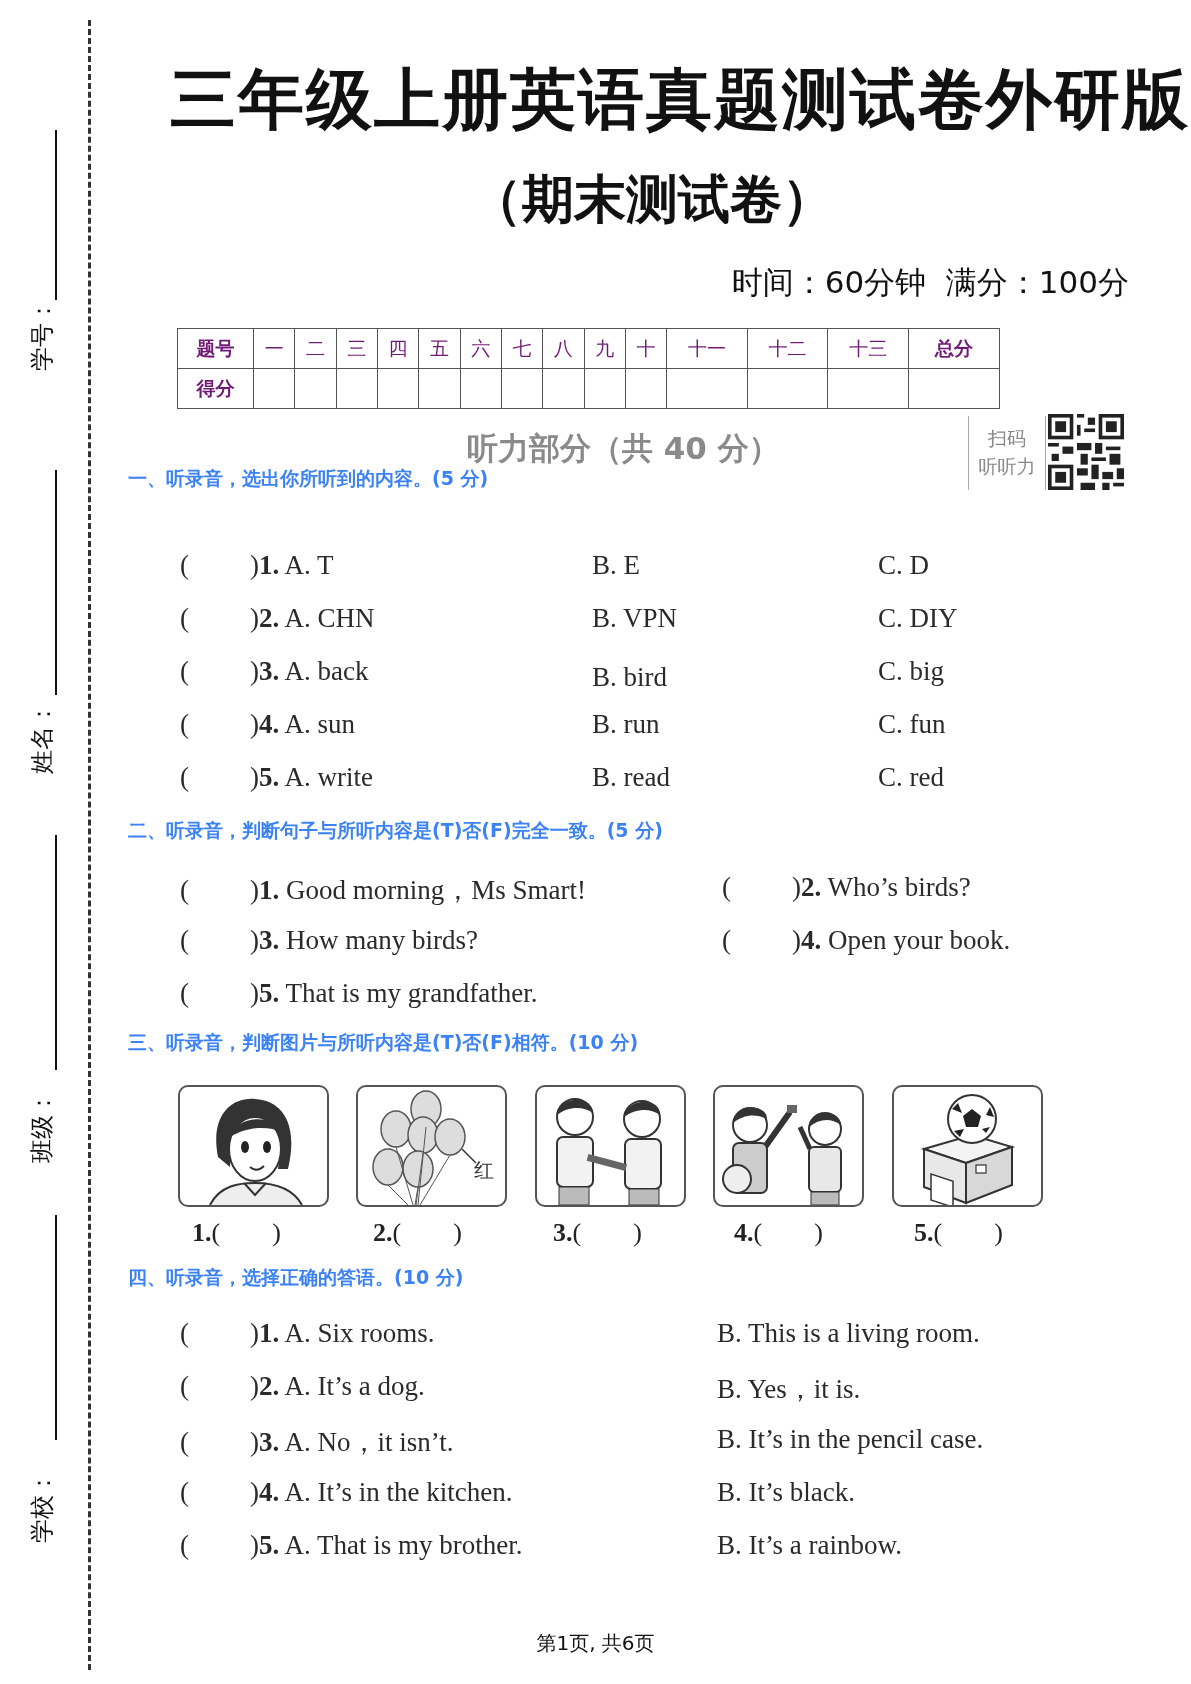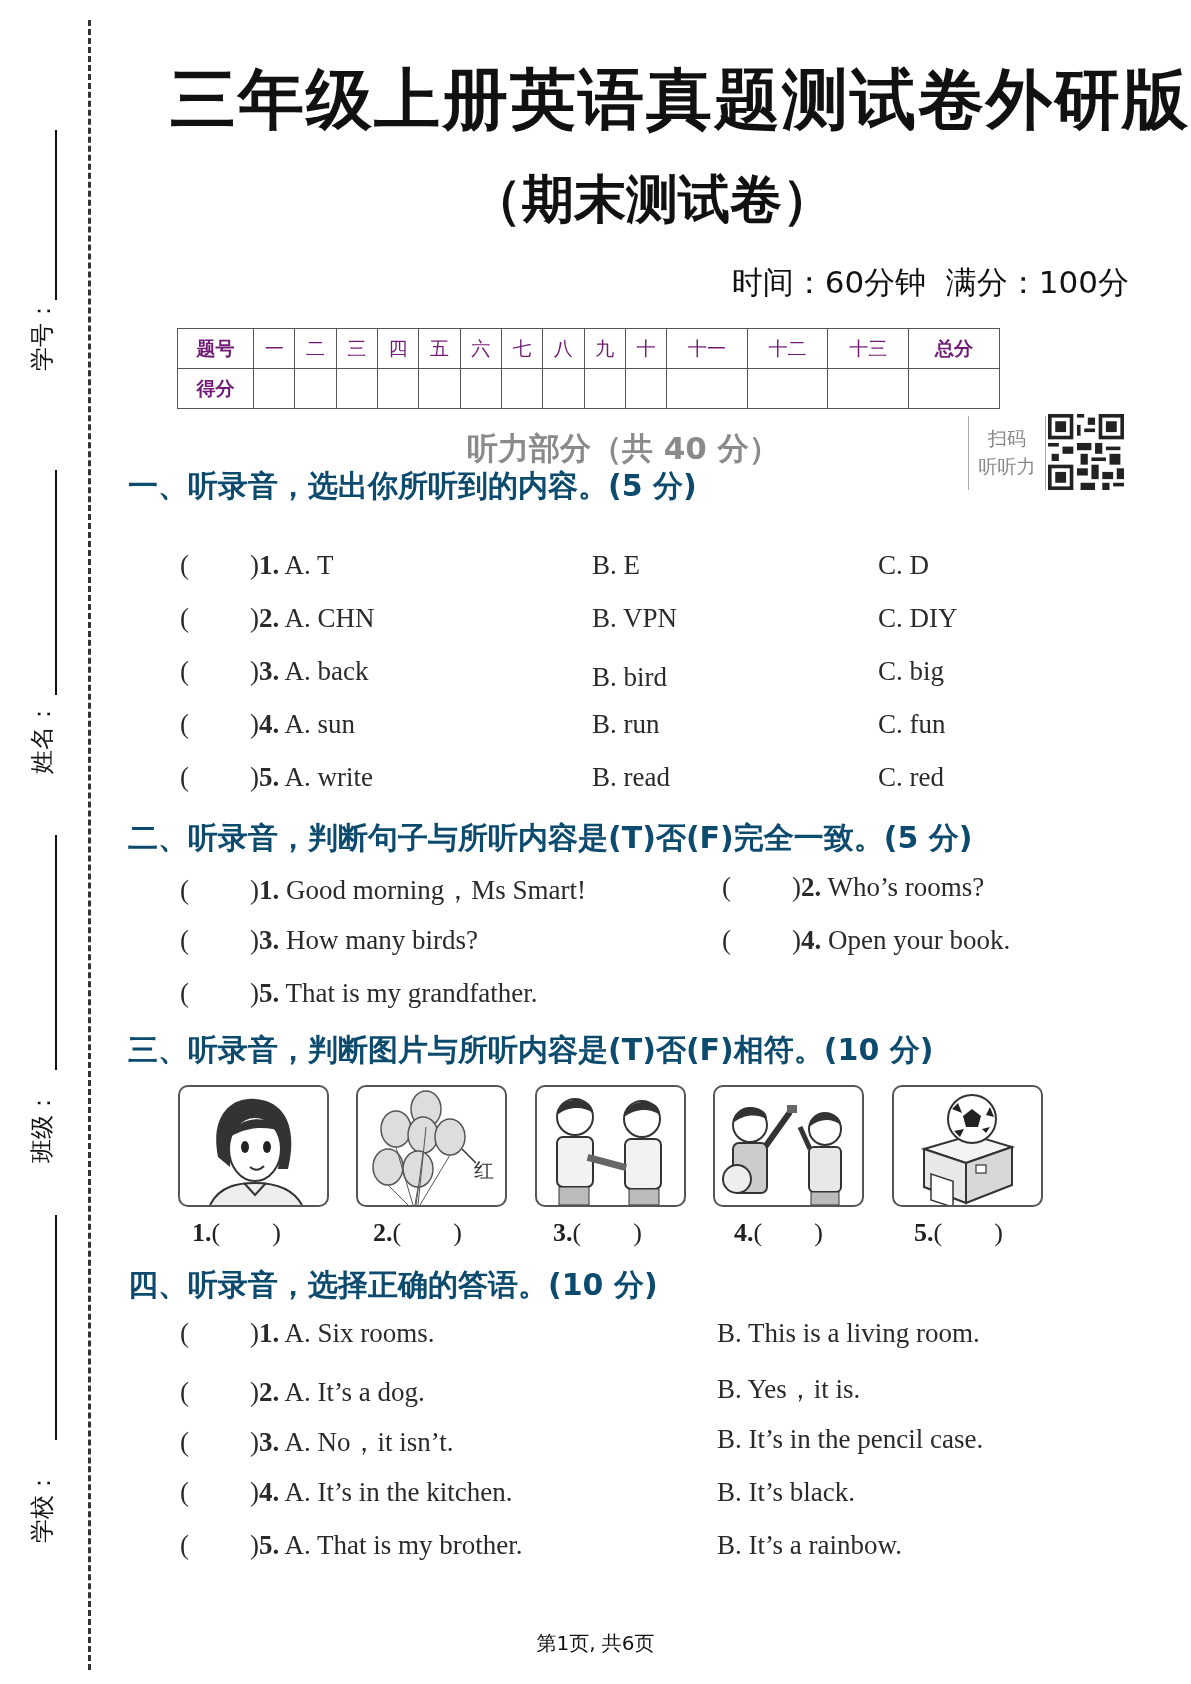--- a/index.html
+++ b/index.html
@@ -41,21 +41,21 @@
   table.score td.total { width: 90px; font-weight: bold; }
   .part-heading {
     position: absolute; left: 467px; top: 428px; font-size: 31px; font-weight: bold; color: #8a8a8a; white-space: nowrap;
   }
   .qr-box { position: absolute; left: 968px; top: 414px; width: 160px; height: 80px; }
   .qr-box .bracket { position: absolute; left: 0; top: 2px; width: 76px; height: 74px; border: 1.5px solid #aaa; border-top: none; border-bottom: none; }
   .qr-box .bracket::before, .qr-box .bracket::after { content: ""; position: absolute; width: 14px; height: 0; }
   .qr-box .scan-text { position: absolute; left: 8px; top: 10px; width: 62px; font-family: "DejaVu Serif", serif; font-size: 19px; color: #888; line-height: 28px; text-align: center; }
   .qr-box .qr { position: absolute; left: 80px; top: 0; width: 76px; height: 76px; }
   .section-title {
-    position: absolute; left: 128px; font-size: 30px; font-weight: bold; color: #0c4a6e; white-space: nowrap;
+    position: absolute; left: 128px; font-size: 19px; font-weight: bold; color: #3b82f6; white-space: nowrap;
   }
   .q-row { position: absolute; font-family: "Liberation Serif", serif; font-size: 27px; color: #2a2a2a; white-space: nowrap; }
   .paren-open { display: inline-block; width: 70px; }
   .q-num { font-weight: bold; }
   .opt { position: absolute; font-family: "Liberation Serif", serif; font-size: 27px; color: #2a2a2a; white-space: nowrap; }
   .pic-frame {
     position: absolute; top: 1085px; width: 147px; height: 118px; border: 2px solid #555; border-radius: 10px; background: #fff; overflow: hidden;
   }
   .pic-label { position: absolute; top: 1218px; font-family: "Liberation Serif", serif; font-size: 26px; color: #222; white-space: nowrap; }
   .pic-label b { font-weight: bold; }
@@ -203,21 +203,21 @@
 </div>
 <div class="opt" style="left:592px;top:762px;">B. read</div>
 <div class="opt" style="left:878px;top:762px;">C. red</div>
 
 <div class="section-title" style="top:818px;">二、听录音，判断句子与所听内容是(T)否(F)完全一致。(5 分)</div>
 
 <div class="q-row" style="left:180px;top:872px;">
   <span class="paren-open">(</span><span>)</span><span class="q-num">1.</span> <span>Good morning，Ms Smart!</span>
 </div>
 <div class="q-row" style="left:722px;top:872px;">
-  <span class="paren-open">(</span><span>)</span><span class="q-num">2.</span> <span>Who’s rooms?</span>
+  <span class="paren-open">(</span><span>)</span><span class="q-num">2.</span> <span>Who’s birds?</span>
 </div>
 <div class="q-row" style="left:180px;top:925px;">
   <span class="paren-open">(</span><span>)</span><span class="q-num">3.</span> <span>How many birds?</span>
 </div>
 <div class="q-row" style="left:722px;top:925px;">
   <span class="paren-open">(</span><span>)</span><span class="q-num">4.</span> <span>Open your book.</span>
 </div>
 <div class="q-row" style="left:180px;top:978px;">
   <span class="paren-open">(</span><span>)</span><span class="q-num">5.</span> <span>That is my grandfather.</span>
 </div>
@@ -315,21 +315,21 @@
   <b>5.</b><span>(</span>&nbsp;&nbsp;&nbsp;&nbsp;&nbsp;&nbsp;&nbsp;&nbsp;<span>)</span>
 </div>
 
 <div class="section-title" style="top:1265px;">四、听录音，选择正确的答语。(10 分)</div>
 
 <div class="q-row" style="left:180px;top:1318px;">
   <span class="paren-open">(</span><span>)</span><span class="q-num">1.</span> <span>A. Six rooms.</span>
 </div>
 <div class="opt" style="left:717px;top:1318px;">B. This is a living room.</div>
 
-<div class="q-row" style="left:180px;top:1371px;margin-top:6px;">
+<div class="q-row" style="left:180px;top:1371px;">
   <span class="paren-open">(</span><span>)</span><span class="q-num">2.</span> <span>A. It’s a dog.</span>
 </div>
 <div class="opt" style="left:717px;top:1371px;">B. Yes，it is.</div>
 
 <div class="q-row" style="left:180px;top:1424px;">
   <span class="paren-open">(</span><span>)</span><span class="q-num">3.</span> <span>A. No，it isn’t.</span>
 </div>
 <div class="opt" style="left:717px;top:1424px;text-align:center;">B. It’s in the pencil case.</div>
 
 <div class="q-row" style="left:180px;top:1477px;">

